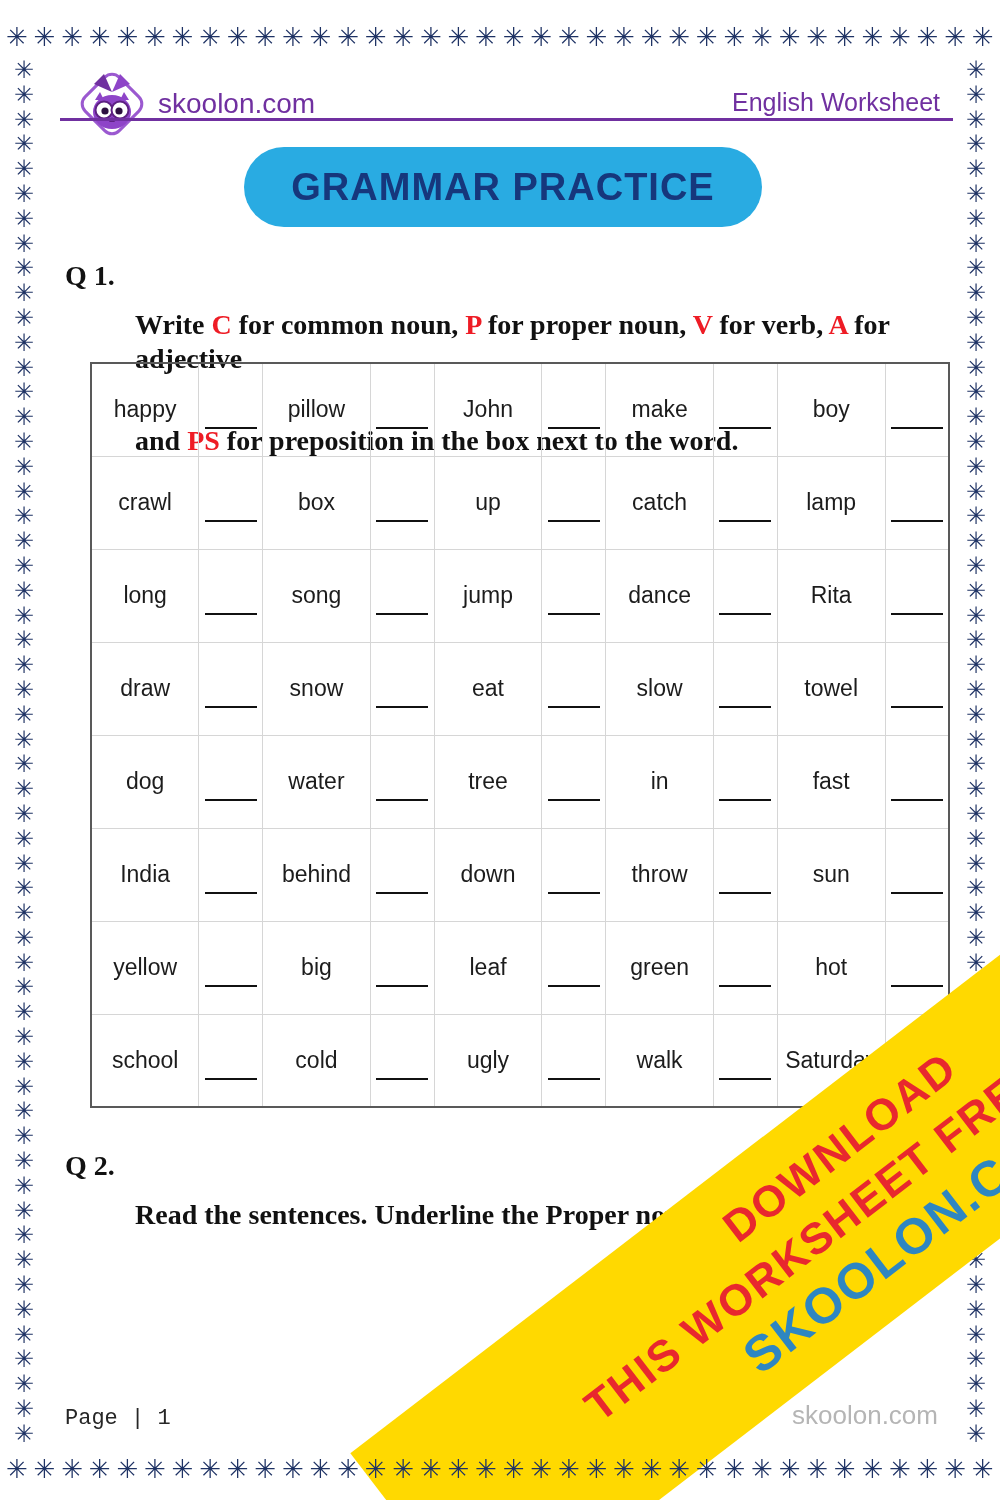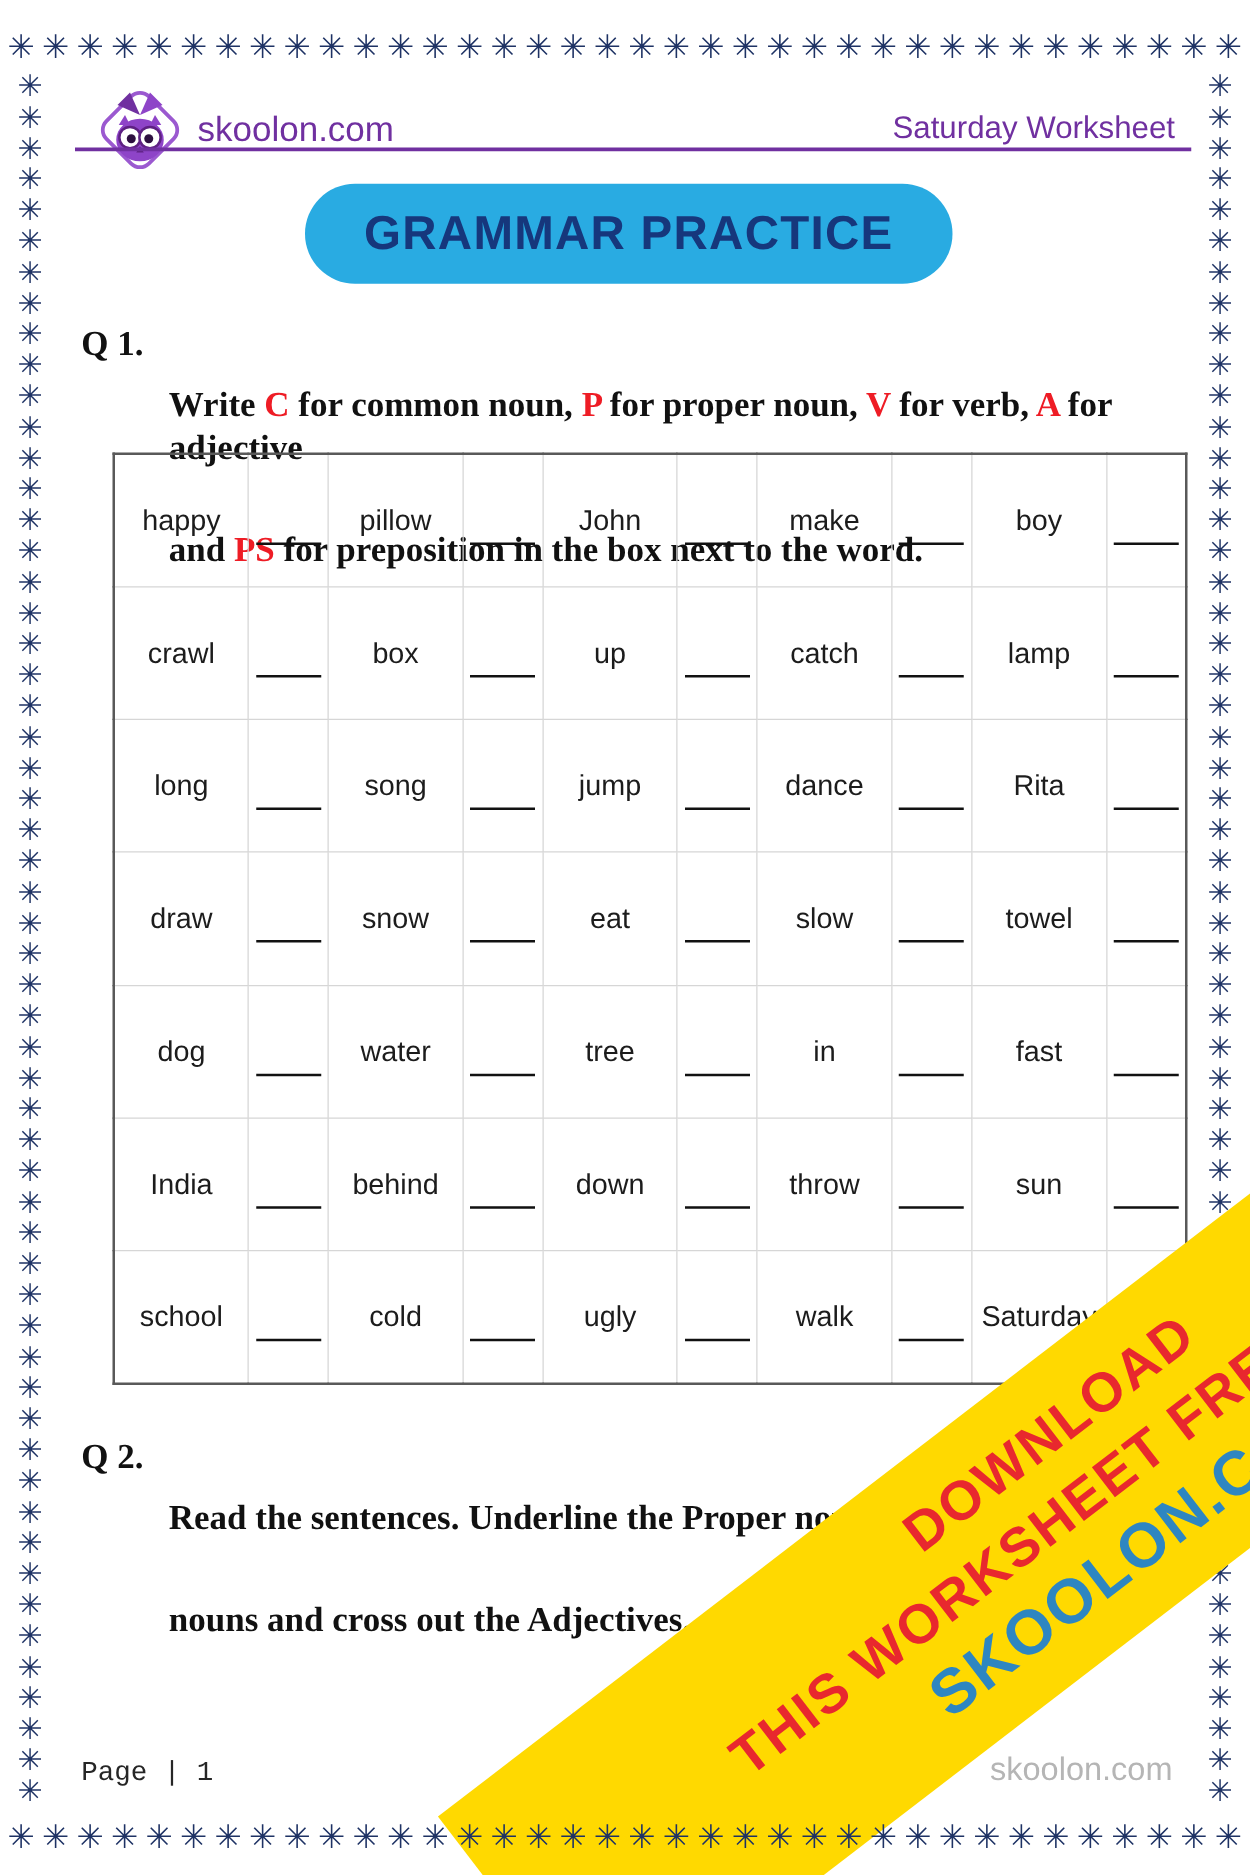--- a/index.html
+++ b/index.html
@@ -270,21 +270,21 @@
     <ellipse cx="38" cy="50" rx="19" ry="17" fill="#8e44c8"></ellipse>
     <path d="M21 38 L26 30 L30 38 Z" fill="#8e44c8"></path>
     <path d="M55 38 L50 30 L46 38 Z" fill="#8e44c8"></path>
     <circle cx="30" cy="48" r="8.5" fill="#ffffff" stroke="#5e2183" stroke-width="2"></circle>
     <circle cx="46" cy="48" r="8.5" fill="#ffffff" stroke="#5e2183" stroke-width="2"></circle>
     <circle cx="31" cy="49" r="3.6" fill="#2d1040"></circle>
     <circle cx="45" cy="49" r="3.6" fill="#2d1040"></circle>
     <path d="M38 55 L35 60 L41 60 Z" fill="#5e2183"></path>
   </svg>
   <div id="logo-text">skoolon.com</div>
-  <div id="worksheet-label">Saturday Worksheet</div>
+  <div id="worksheet-label">English Worksheet</div>
   <div id="header-rule"></div>
 
   <div id="banner" style="background: rgb(41, 171, 226); align-items: center;">
     <span id="banner-title" style="color: rgb(22, 55, 124);">GRAMMAR PRACTICE</span>
   </div>
 
   <div id="q1" class="question">
     <span class="qlabel">Q 1.</span>
     <div class="qtext" id="q1-text">
         <div class="qline"><span>Write </span><span class="red">C</span><span> for common noun, </span><span class="red">P</span><span> for proper noun, </span><span class="red">V</span><span> for verb, </span><span class="red">A</span><span> for adjective</span></div>
@@ -372,39 +372,50 @@
           <td>behind</td>
           <td><span class="blank"></span></td>
           <td>down</td>
           <td><span class="blank"></span></td>
           <td>throw</td>
           <td><span class="blank"></span></td>
           <td>sun</td>
           <td><span class="blank"></span></td>
         </tr>
         <tr>
+          <td>yellow</td>
+          <td><span class="blank"></span></td>
+          <td>big</td>
+          <td><span class="blank"></span></td>
+          <td>leaf</td>
+          <td><span class="blank"></span></td>
+          <td>green</td>
+          <td><span class="blank"></span></td>
+          <td>hot</td>
+          <td><span class="blank"></span></td>
+        </tr>
+        <tr>
           <td>school</td>
           <td><span class="blank"></span></td>
           <td>cold</td>
           <td><span class="blank"></span></td>
           <td>ugly</td>
           <td><span class="blank"></span></td>
           <td>walk</td>
           <td><span class="blank"></span></td>
           <td>Saturday</td>
           <td><span class="blank"></span></td>
         </tr>
       </tbody>
   </table>
 
   <div id="q2" class="question">
     <span class="qlabel">Q 2.</span>
     <div class="qtext" id="q2-text">
         <div class="qline"><span>Read the sentences. Underline the Proper nouns, circle</span></div>
-        <div class="qline"><span>nouns and cross out the Adjectives.</span></div>
       </div>
   </div>
 
 
   <div id="page-label">Page | 1</div>
   <div id="site-label">skoolon.com</div>
 
   <div id="ribbon" style="background: rgb(255, 217, 0);">
       <div class="ribbon-line" style="color: rgb(232, 40, 46);">DOWNLOAD</div>
       <div class="ribbon-line" style="color: rgb(232, 40, 46);">THIS WORKSHEET FREE FROM</div>

